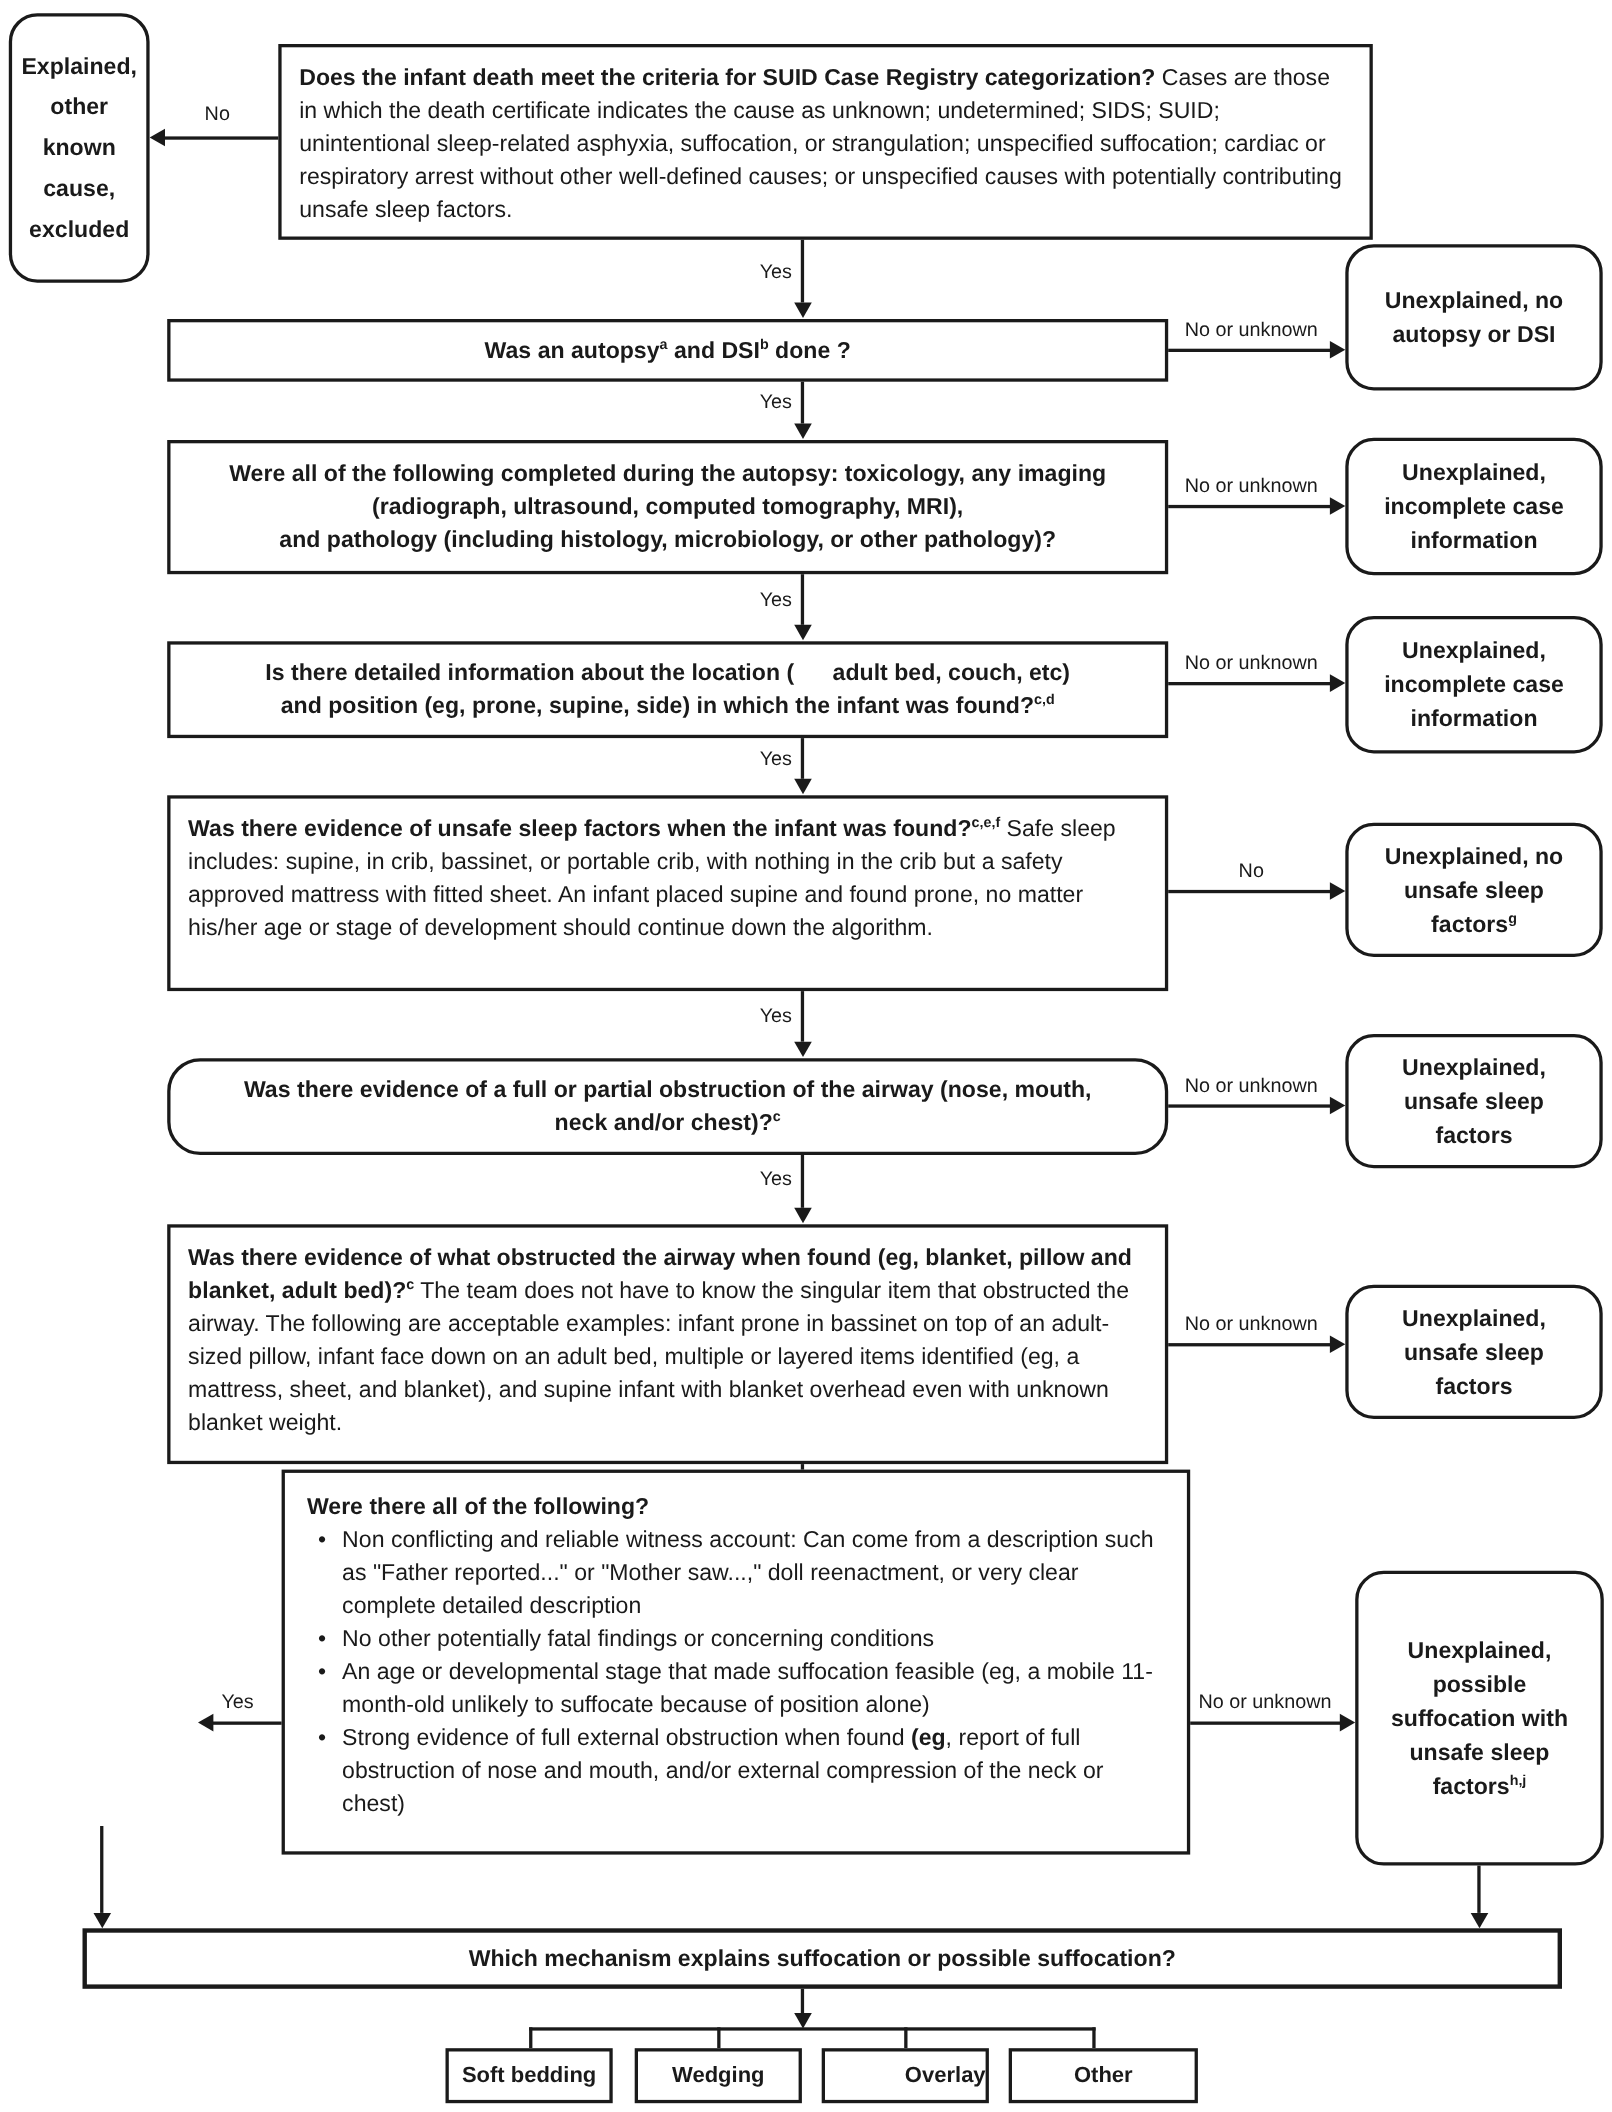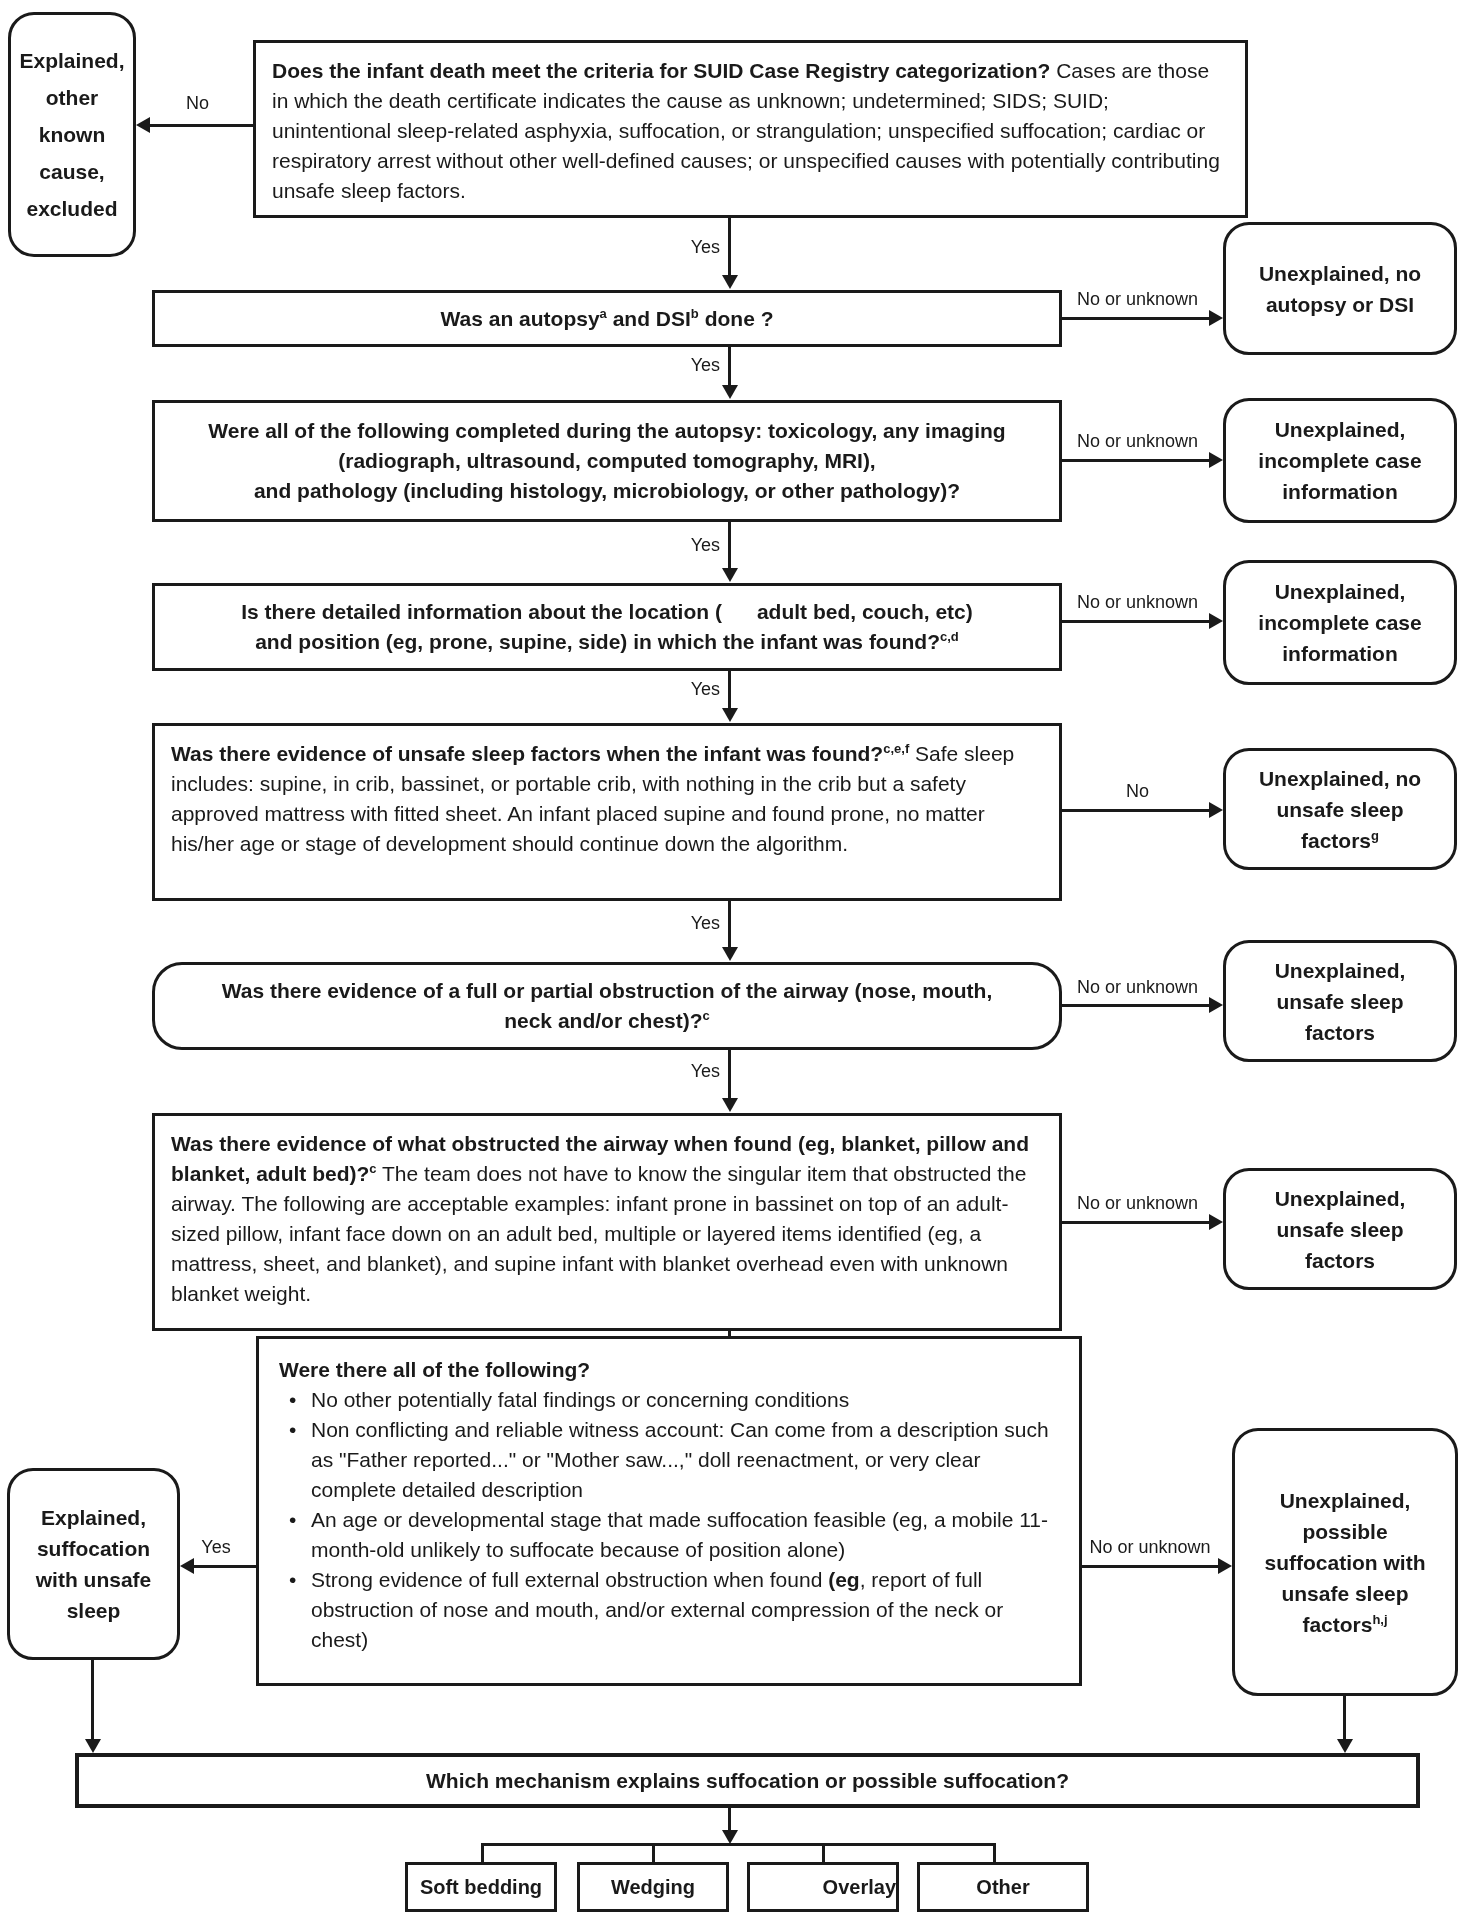--- a/index.html
+++ b/index.html
@@ -145,32 +145,29 @@
   <div class="rbox" style="left:1223px; top:1168px; width:234px; height:122px;">
     <span>Unexplained, unsafe sleep factors</span>
   </div>
 
   <div class="vline" style="left:728px; top:1331px; height:50px;"></div>
   <div class="ah ah-d" style="left:722px; top:1381px;"></div>
   <div class="lbl tr" style="left:640px; top:1342px; width:80px;">Yes</div>
 
   <div class="box" style="left:256px; top:1336px; width:826px; height:350px; padding:16px 20px;">
     <div class="b">Were there all of the following?</div>
+    <div class="bullet">Non conflicting and reliable witness account: Can come from a description such as "Father reported..." or "Mother saw...," doll reenactment, or very clear complete detailed description</div>
     <div class="bullet">No other potentially fatal findings or concerning conditions</div>
-    <div class="bullet">Non conflicting and reliable witness account: Can come from a description such as "Father reported..." or "Mother saw...," doll reenactment, or very clear complete detailed description</div>
     <div class="bullet">An age or developmental stage that made suffocation feasible (eg, a mobile 11-month-old unlikely to suffocate because of position alone)</div>
     <div class="bullet"><span>Strong evidence of full external obstruction when found </span><b>(eg</b><span>, report of full obstruction of nose and mouth, and/or external compression of the neck or chest)</span></div>
   </div>
 
   <div class="hline" style="left:193px; top:1565px; width:63px;"></div>
   <div class="ah ah-l" style="left:180px; top:1558px;"></div>
   <div class="lbl tc" style="left:185px; top:1536px; width:62px;">Yes</div>
-  <div class="rbox" style="left:7px; top:1468px; width:173px; height:192px; padding:8px 10px;">
-    <span>Explained, suffocation with unsafe sleep</span>
-  </div>
 
   <div class="hline" style="left:1082px; top:1565px; width:137px;"></div>
   <div class="ah ah-r" style="left:1218px; top:1558px;"></div>
   <div class="lbl tc" style="left:1070px; top:1536px; width:160px;">No or unknown</div>
   <div class="rbox" style="left:1232px; top:1428px; width:226px; height:268px; padding:8px 14px;">
     <span><span>Unexplained, possible suffocation with unsafe sleep factors</span><sup>h,j</sup></span>
   </div>
 
   <div class="vline" style="left:91px; top:1660px; height:79px;"></div>
   <div class="ah ah-d" style="left:85px; top:1739px;"></div>

